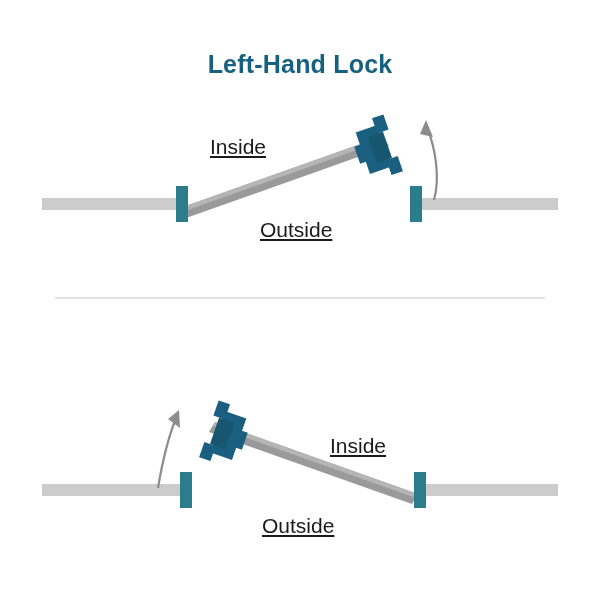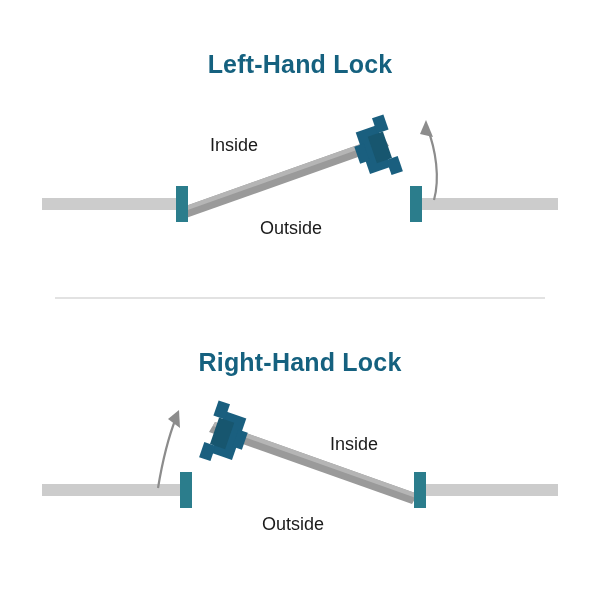--- a/index.html
+++ b/index.html
@@ -45,24 +45,25 @@
     position: absolute;
     left: 0;
     top: 0;
     width: 600px;
     height: 300px;
     display: block;
   }
 
   .side-label {
     position: absolute;
-    font-size: 18px;
+    font-size: 21px;
     color: #1a1a1a;
     font-family: "Liberation Sans", sans-serif;
     white-space: nowrap;
+    text-decoration: underline;
   }
 
   
   #label-inside-left  { left: 210px; top: 135px; }
   #label-outside-left { left: 260px; top: 218px; }
   
   #label-inside-right  { left: 330px; top: 136px; }
   #label-outside-right { left: 262px; top: 216px; }
 
   .divider {
@@ -112,21 +113,20 @@
 
     <div class="side-label" id="label-inside-left">Inside</div>
 
     <div class="side-label" id="label-outside-left">Outside</div>
   </div>
 
   <div class="divider"></div>
 
   <div class="panel" id="panel-right">
 
-    <div class="panel-title">Right-Hand Lock</div>
 
     <svg class="diagram" viewBox="0 0 600 300">
 
       <rect x="42" y="186" width="144" height="12" fill="#cccccc"></rect>
 
       <rect x="417" y="186" width="141" height="12" fill="#cccccc"></rect>
 
       <polygon points="418,196 215,124 209,134 412,206" fill="#9a9a9a"></polygon>
       <polygon points="418,196 215,124 213,128 416,200" fill="#b5b5b5"></polygon>
 

